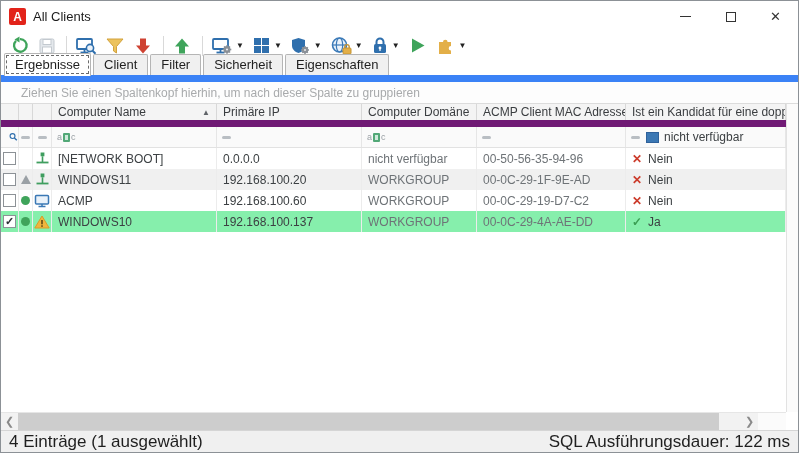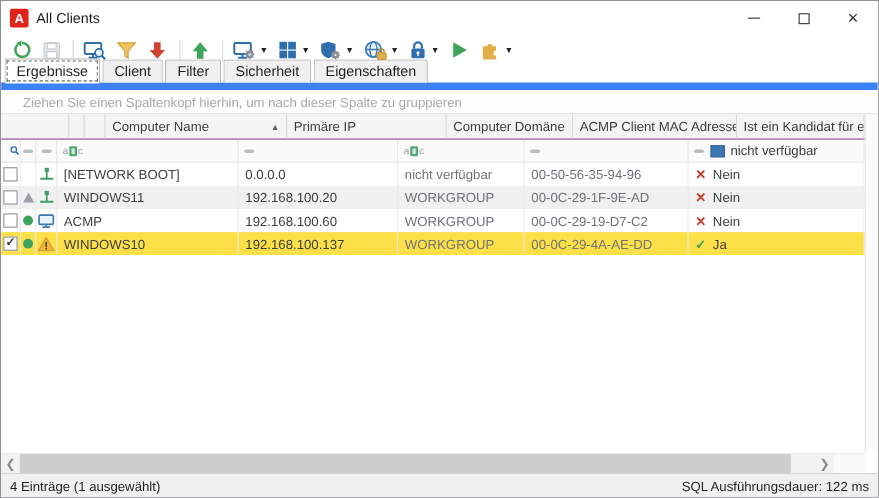--- a/index.html
+++ b/index.html
@@ -33,36 +33,36 @@
   .grid-body { flex:1 1 auto; display:flex; flex-direction:column; position:relative; margin-right:12px; overflow:hidden; }
   .vscroll { position:absolute; right:0; top:22px; bottom:18px; width:12px; background:#fbfbfb; border-left:1px solid #e2e2e2; }
 
   .row { display:flex; align-items:stretch; }
   .c1 { width:18px; flex:0 0 18px; } .c2 { width:14px; flex:0 0 14px; } .c3 { width:19px; flex:0 0 19px; }
   .c4 { width:165px; flex:0 0 165px; } .c5 { width:145px; flex:0 0 145px; }
   .c6 { width:115px; flex:0 0 115px; } .c7 { width:149px; flex:0 0 149px; }
   .c8 { flex:1 1 auto; min-width:0; }
   .cell { display:flex; align-items:center; overflow:hidden; white-space:nowrap; }
 
-  .header-row { height:23px; flex:0 0 23px; background:#f4f4f4; border-bottom:1px solid #701a75; font-size:12px; color:#3a3d40;padding-left:44px; }
+  .header-row { height:23px; flex:0 0 23px; background:#f4f4f4; border-bottom:7px solid #701a75; font-size:12px; color:#3a3d40; }
   .header-row .cell { border-right:1px solid #d8d8d8; padding-left:6px; }
   .sort-arrow { margin-left:auto; margin-right:6px; font-size:8px; color:#5f6368; }
 
   .filter-row { height:21px; flex:0 0 21px; background:#fafafa; border-bottom:1px solid #e2e2e2; }
   .filter-row .cell { border-right:1px solid #e6e6e6; padding-left:5px; }
   .dash { width:9px; height:3px; border-radius:1.5px; background:#b9bec3; }
   .abc { display:flex; align-items:center; gap:1px; font-size:9px; color:#9aa0a5; }
   .abc .b { width:7px; height:9px; background:#52a877; border-radius:1px; position:relative; }
   .abc .b::after { content:""; position:absolute; left:2px; top:2px; width:3px; height:5px; background:#cfe9db; }
   .fsq { width:13px; height:11px; background:#3c78b4; border:1px solid #2f619b; margin:0 5px 0 6px; }
   .filter-val { font-size:12px; color:#3c4043; }
 
   .data-row { height:21px; flex:0 0 21px; background:#fff; font-size:12px; color:#3c4043; }
   .data-row.alt { background:#f0f0f0; }
-  .data-row.selected { background:#fde047; }
+  .data-row.selected { background:#86efac; }
   .data-row .cell { border-right:1px solid #ececec; padding-left:6px; }
   .data-row .cell.c1, .data-row .cell.c2, .data-row .cell.c3,
   .filter-row .cell.c2, .filter-row .cell.c3 { padding-left:0; justify-content:center; }
   .col-dim { color:#6e7377; }
 
   .checkbox { width:13px; height:13px; border:1px solid #8c9196; background:#fff; display:flex; align-items:center; justify-content:center; font-size:11px; color:#2b2f33; line-height:1; }
   .checkbox.checked::after { content:"✓"; font-weight:bold; }
 
   .dot-green { width:9px; height:9px; border-radius:50%; background:#3fa45b; }
   .tri-gray { width:0; height:0; border-left:5px solid transparent; border-right:5px solid transparent; border-bottom:9px solid #9aa0a5; }
@@ -73,21 +73,21 @@
   .empty-area { flex:1 1 auto; background:#fff; }
 
   
   .hscroll { height:18px; flex:0 0 18px; display:flex; align-items:stretch; background:#f2f2f2; margin-right:12px; border-top:1px solid #e6e6e6; }
   .hs-btn { width:17px; display:flex; align-items:center; justify-content:center; color:#8a8a8a; font-size:11px; background:#f2f2f2; }
   .hs-track { flex:1 1 auto; position:relative; }
   .hs-thumb { position:absolute; left:0; top:0; bottom:0; width:97%; background:#cdcdcd; }
   .hs-corner { width:28px; background:#fbfbfb; }
 
   
-  .statusbar { height:22px; flex:0 0 22px; background:#f0f0f0; border-top:1px solid #d5d5d5; display:flex; align-items:center; font-size:12px; color:#1f1f1f; padding:0 8px; }
+  .statusbar { height:22px; flex:0 0 22px; background:#f0f0f0; border-top:1px solid #d5d5d5; display:flex; align-items:center; font-size:17px; color:#1f1f1f; padding:0 8px; }
   .status-right { margin-left:auto; }
 </style>
 </head>
 <body>
 
 <div class="window">
 
   <div class="titlebar">
     <div class="app-logo">A</div>
     <div class="title-text">All Clients</div>

